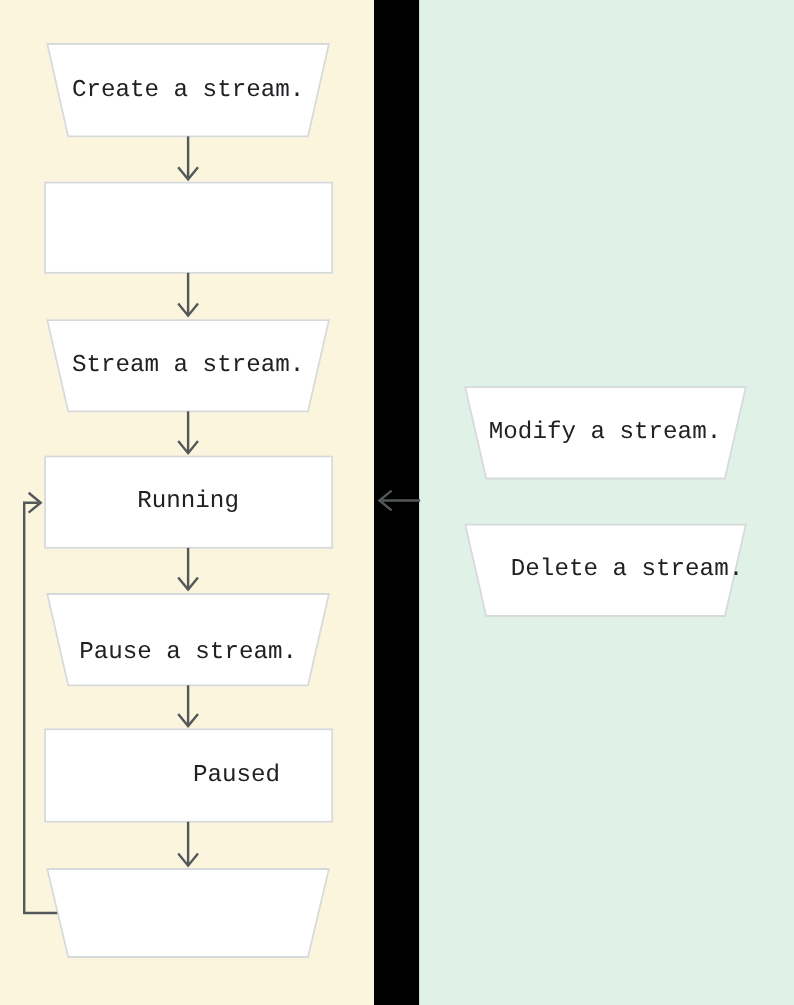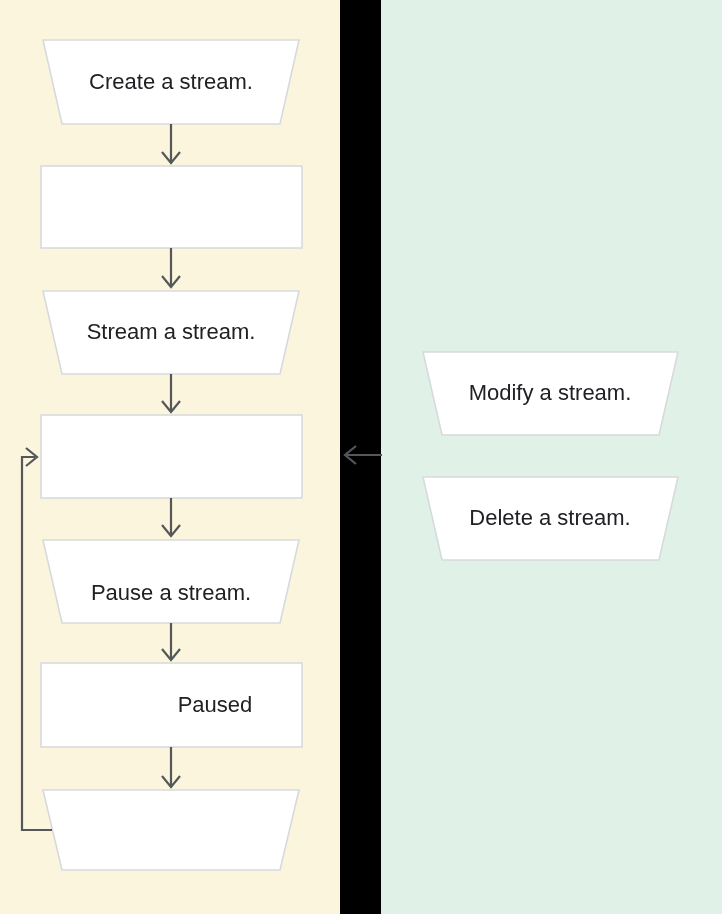--- a/index.html
+++ b/index.html
@@ -1,21 +1,21 @@
 <!DOCTYPE html>
 <html><head>
 <meta charset="utf-8">
 <style>
   html, body { margin: 0; padding: 0; background: #000; }
   .canvas {
     position: relative;
     width: 722px;
     height: 914px;
     overflow: hidden;
-    font-family: Liberation Sans, sans-serif;
+    font-family: Liberation Mono, monospace;
   }
   .panel { position: absolute; top: 0; bottom: 0; }
   .panel-left  { left: 0;   width: 340px; background: #fcf5dd; }
   .panel-gap   { left: 340px; width: 41px; background: #000000; }
   .panel-right { left: 381px; width: 341px; background: #e0f1e8; }
 
   svg.overlay {
     position: absolute;
     left: 0; top: 0;
     width: 722px; height: 914px;
@@ -86,19 +86,20 @@
     </g>
 
     <g class="arrow">
       <line x1="382" y1="455" x2="347" y2="455"></line>
       <polyline points="356,446 345,455 356,464"></polyline>
     </g>
   </svg>
 
   <div class="lbl" style="left:41px;  top:69px;">Create a stream.</div>
   <div class="lbl" style="left:41px;  top:319px;">Stream a stream.</div>
+  <div class="lbl" style="left:41px;  top:443px;">Running</div>
   <div class="lbl" style="left:41px;  top:580px;">Pause a stream.</div>
   <div class="lbl" style="left:41px;  top:692px;padding-left:44px;">Paused</div>
 
   <div class="lbl" style="left:420px; top:380px;">Modify a stream.</div>
-  <div class="lbl" style="left:420px; top:505px;">Delete a stream.</div>
+  <div class="lbl" style="left:440px; top:505px;">Delete a stream.</div>
 
 </div>
 
 </body></html>

